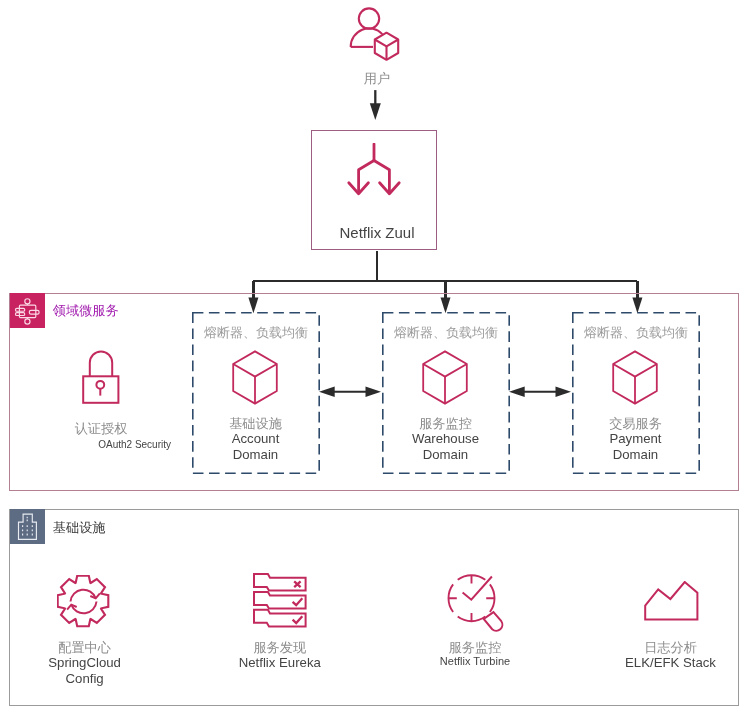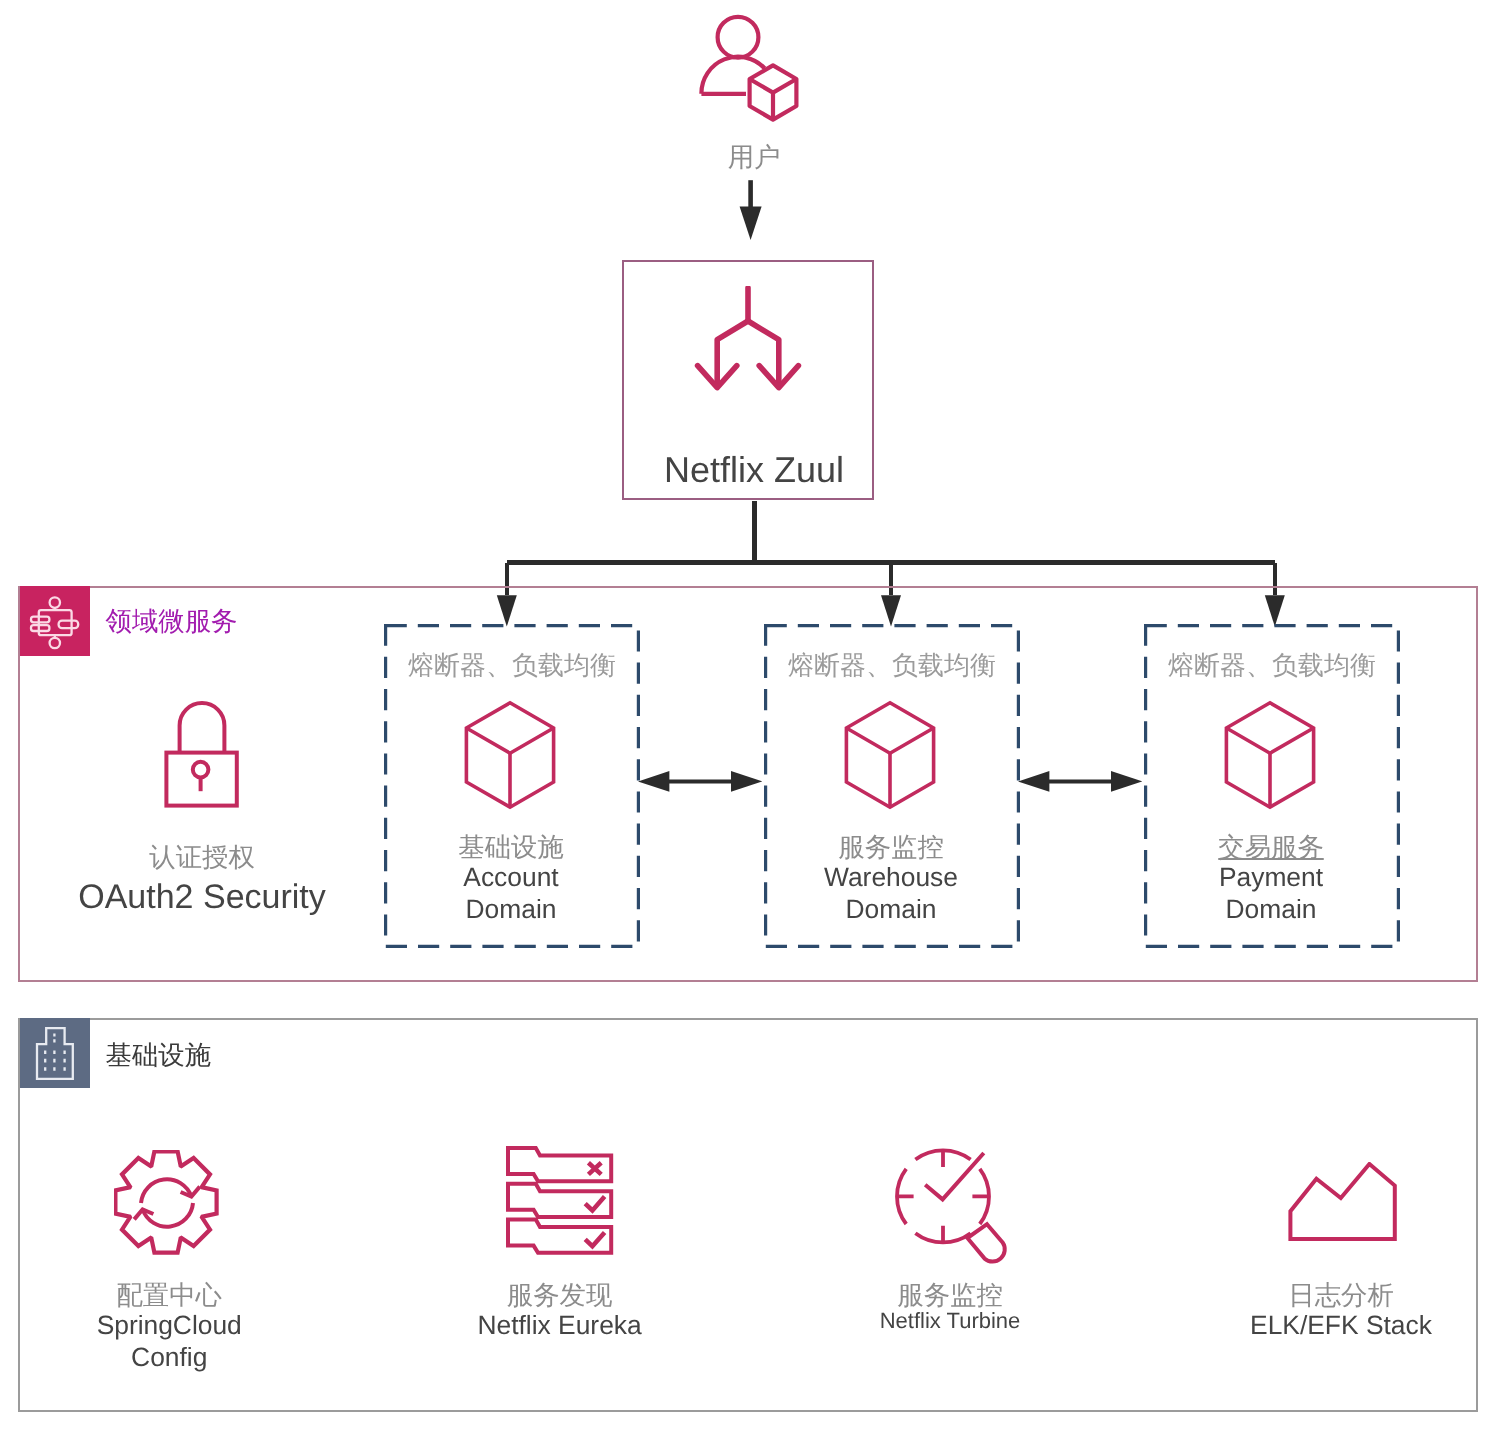--- a/index.html
+++ b/index.html
@@ -49,21 +49,21 @@
     <svg width="60" height="56" viewBox="0 0 60 56">
       <g fill="none" stroke="#c22a5e" stroke-width="2.8" stroke-linecap="round" stroke-linejoin="round">
         <path d="M30 1 L30 17.5"></path>
         <path d="M30 17.5 L14.6 26.8 L14.6 49.5"></path>
         <path d="M30 17.5 L45.4 26.8 L45.4 49.5"></path>
         <path d="M4.8 39.8 L14.6 50.8 L24.4 39.8"></path>
         <path d="M35.6 39.8 L45.4 50.8 L55.2 39.8"></path>
       </g>
     </svg>
   </div>
-  <div class="lbl en" style="left:311px;top:222px;width:132px;font-size:18px;">Netflix Zuul</div>
+  <div class="lbl en" style="left:311px;top:222px;width:132px;font-size:15px;">Netflix Zuul</div>
 
   <div class="abs" style="left:245px;top:248px;width:400px;height:70px;">
     <svg width="400" height="70" viewBox="0 0 400 70">
       <g stroke="#2b2b2b" stroke-width="2.3" fill="none" shape-rendering="crispEdges">
         <path d="M132.3 2.5 L132.3 33.3"></path>
         <path d="M8.4 33.3 L392.4 33.3"></path>
         <path d="M8.4 33.3 L8.4 49.6"></path>
         <path d="M200.5 33.3 L200.5 49.6"></path>
         <path d="M392.4 33.3 L392.4 49.6"></path>
       </g>
@@ -95,21 +95,21 @@
     <svg width="38" height="54" viewBox="0 0 38 54">
       <g fill="none" stroke="#c22a5e" stroke-width="2.0" stroke-linejoin="miter">
         <path d="M7.8 26.3 L7.8 12.7 A11.2 11.2 0 0 1 30.2 12.7 L30.2 26.3"></path>
         <rect x="1.2" y="26.3" width="35.2" height="26.5"></rect>
         <circle cx="18.3" cy="34.8" r="3.9"></circle>
         <path d="M18.3 38.7 L18.3 45.6"></path>
       </g>
     </svg>
   </div>
   <div class="lbl cn" style="left:31px;top:422px;width:140px;font-size:13.2px;line-height:1;">认证授权</div>
-  <div class="lbl en" style="left:31px;top:440px;width:140px;font-size:17px;line-height:1;">OAuth2 Security</div>
+  <div class="lbl en" style="left:31px;top:440px;width:140px;font-size:10px;line-height:1;text-align:right;">OAuth2 Security</div>
 
   <div id="services-layer">
       <div class="abs" style="left:192px;top:312px;width:128px;height:162px;"><svg width="128" height="162" viewBox="0 0 128 162">
           <rect x="0.8" y="0.8" width="126.4" height="160.4" fill="none" stroke="#2d4a6b" stroke-width="1.6" stroke-dasharray="10.6 5.5"></rect>
         </svg></div>
       <div class="lbl cn" style="left:192px;top:326px;width:128px;font-size:13px;line-height:1;color:#9b9b9b;">熔断器、负载均衡</div>
       <div class="abs" style="left:231px;top:350px;width:48px;height:55px;"><svg width="48" height="55" viewBox="0 0 48 55">
           <g fill="none" stroke="#c22a5e" stroke-width="1.8" stroke-linejoin="miter">
             <path d="M24 1.4 L45.8 14 L45.8 41 L24 53.6 L2.2 41 L2.2 14 Z"></path>
             <path d="M2.2 14 L24 26.6 L45.8 14"></path>
@@ -137,21 +137,21 @@
           <rect x="0.8" y="0.8" width="126.4" height="160.4" fill="none" stroke="#2d4a6b" stroke-width="1.6" stroke-dasharray="10.6 5.5"></rect>
         </svg></div>
       <div class="lbl cn" style="left:572px;top:326px;width:128px;font-size:13px;line-height:1;color:#9b9b9b;">熔断器、负载均衡</div>
       <div class="abs" style="left:611px;top:350px;width:48px;height:55px;"><svg width="48" height="55" viewBox="0 0 48 55">
           <g fill="none" stroke="#c22a5e" stroke-width="1.8" stroke-linejoin="miter">
             <path d="M24 1.4 L45.8 14 L45.8 41 L24 53.6 L2.2 41 L2.2 14 Z"></path>
             <path d="M2.2 14 L24 26.6 L45.8 14"></path>
             <path d="M24 26.6 L24 53.6"></path>
           </g>
         </svg></div>
-      <div class="lbl cn" style="left:572px;top:416.5px;width:127px;font-size:13.2px;line-height:1;text-decoration:underline;">交易服务</div>
+      <div class="lbl cn" style="left:572px;top:416.5px;width:127px;font-size:13.2px;line-height:1;">交易服务</div>
       <div class="lbl en" style="left:572px;top:431.5px;width:127px;font-size:13.2px;line-height:1;">Payment</div>
       <div class="lbl en" style="left:572px;top:447.5px;width:127px;font-size:13.2px;line-height:1;">Domain</div>
       <div class="abs" style="left:318.8px;top:384.3px;width:62.19999999999999px;height:12px;"><svg width="62.19999999999999" height="12" viewBox="0 0 62.19999999999999 12">
           <path d="M14 5.7 L48.19999999999999 5.7" stroke="#2b2b2b" stroke-width="2.0" fill="none"></path>
           <path d="M0 5.7 L15.7 0.5 L15.7 10.9 Z" fill="#2b2b2b"></path>
           <path d="M62.19999999999999 5.7 L46.499999999999986 0.5 L46.499999999999986 10.9 Z" fill="#2b2b2b"></path>
         </svg></div>
       <div class="abs" style="left:508.8px;top:384.3px;width:62.19999999999999px;height:12px;"><svg width="62.19999999999999" height="12" viewBox="0 0 62.19999999999999 12">
           <path d="M14 5.7 L48.19999999999999 5.7" stroke="#2b2b2b" stroke-width="2.0" fill="none"></path>
           <path d="M0 5.7 L15.7 0.5 L15.7 10.9 Z" fill="#2b2b2b"></path>

